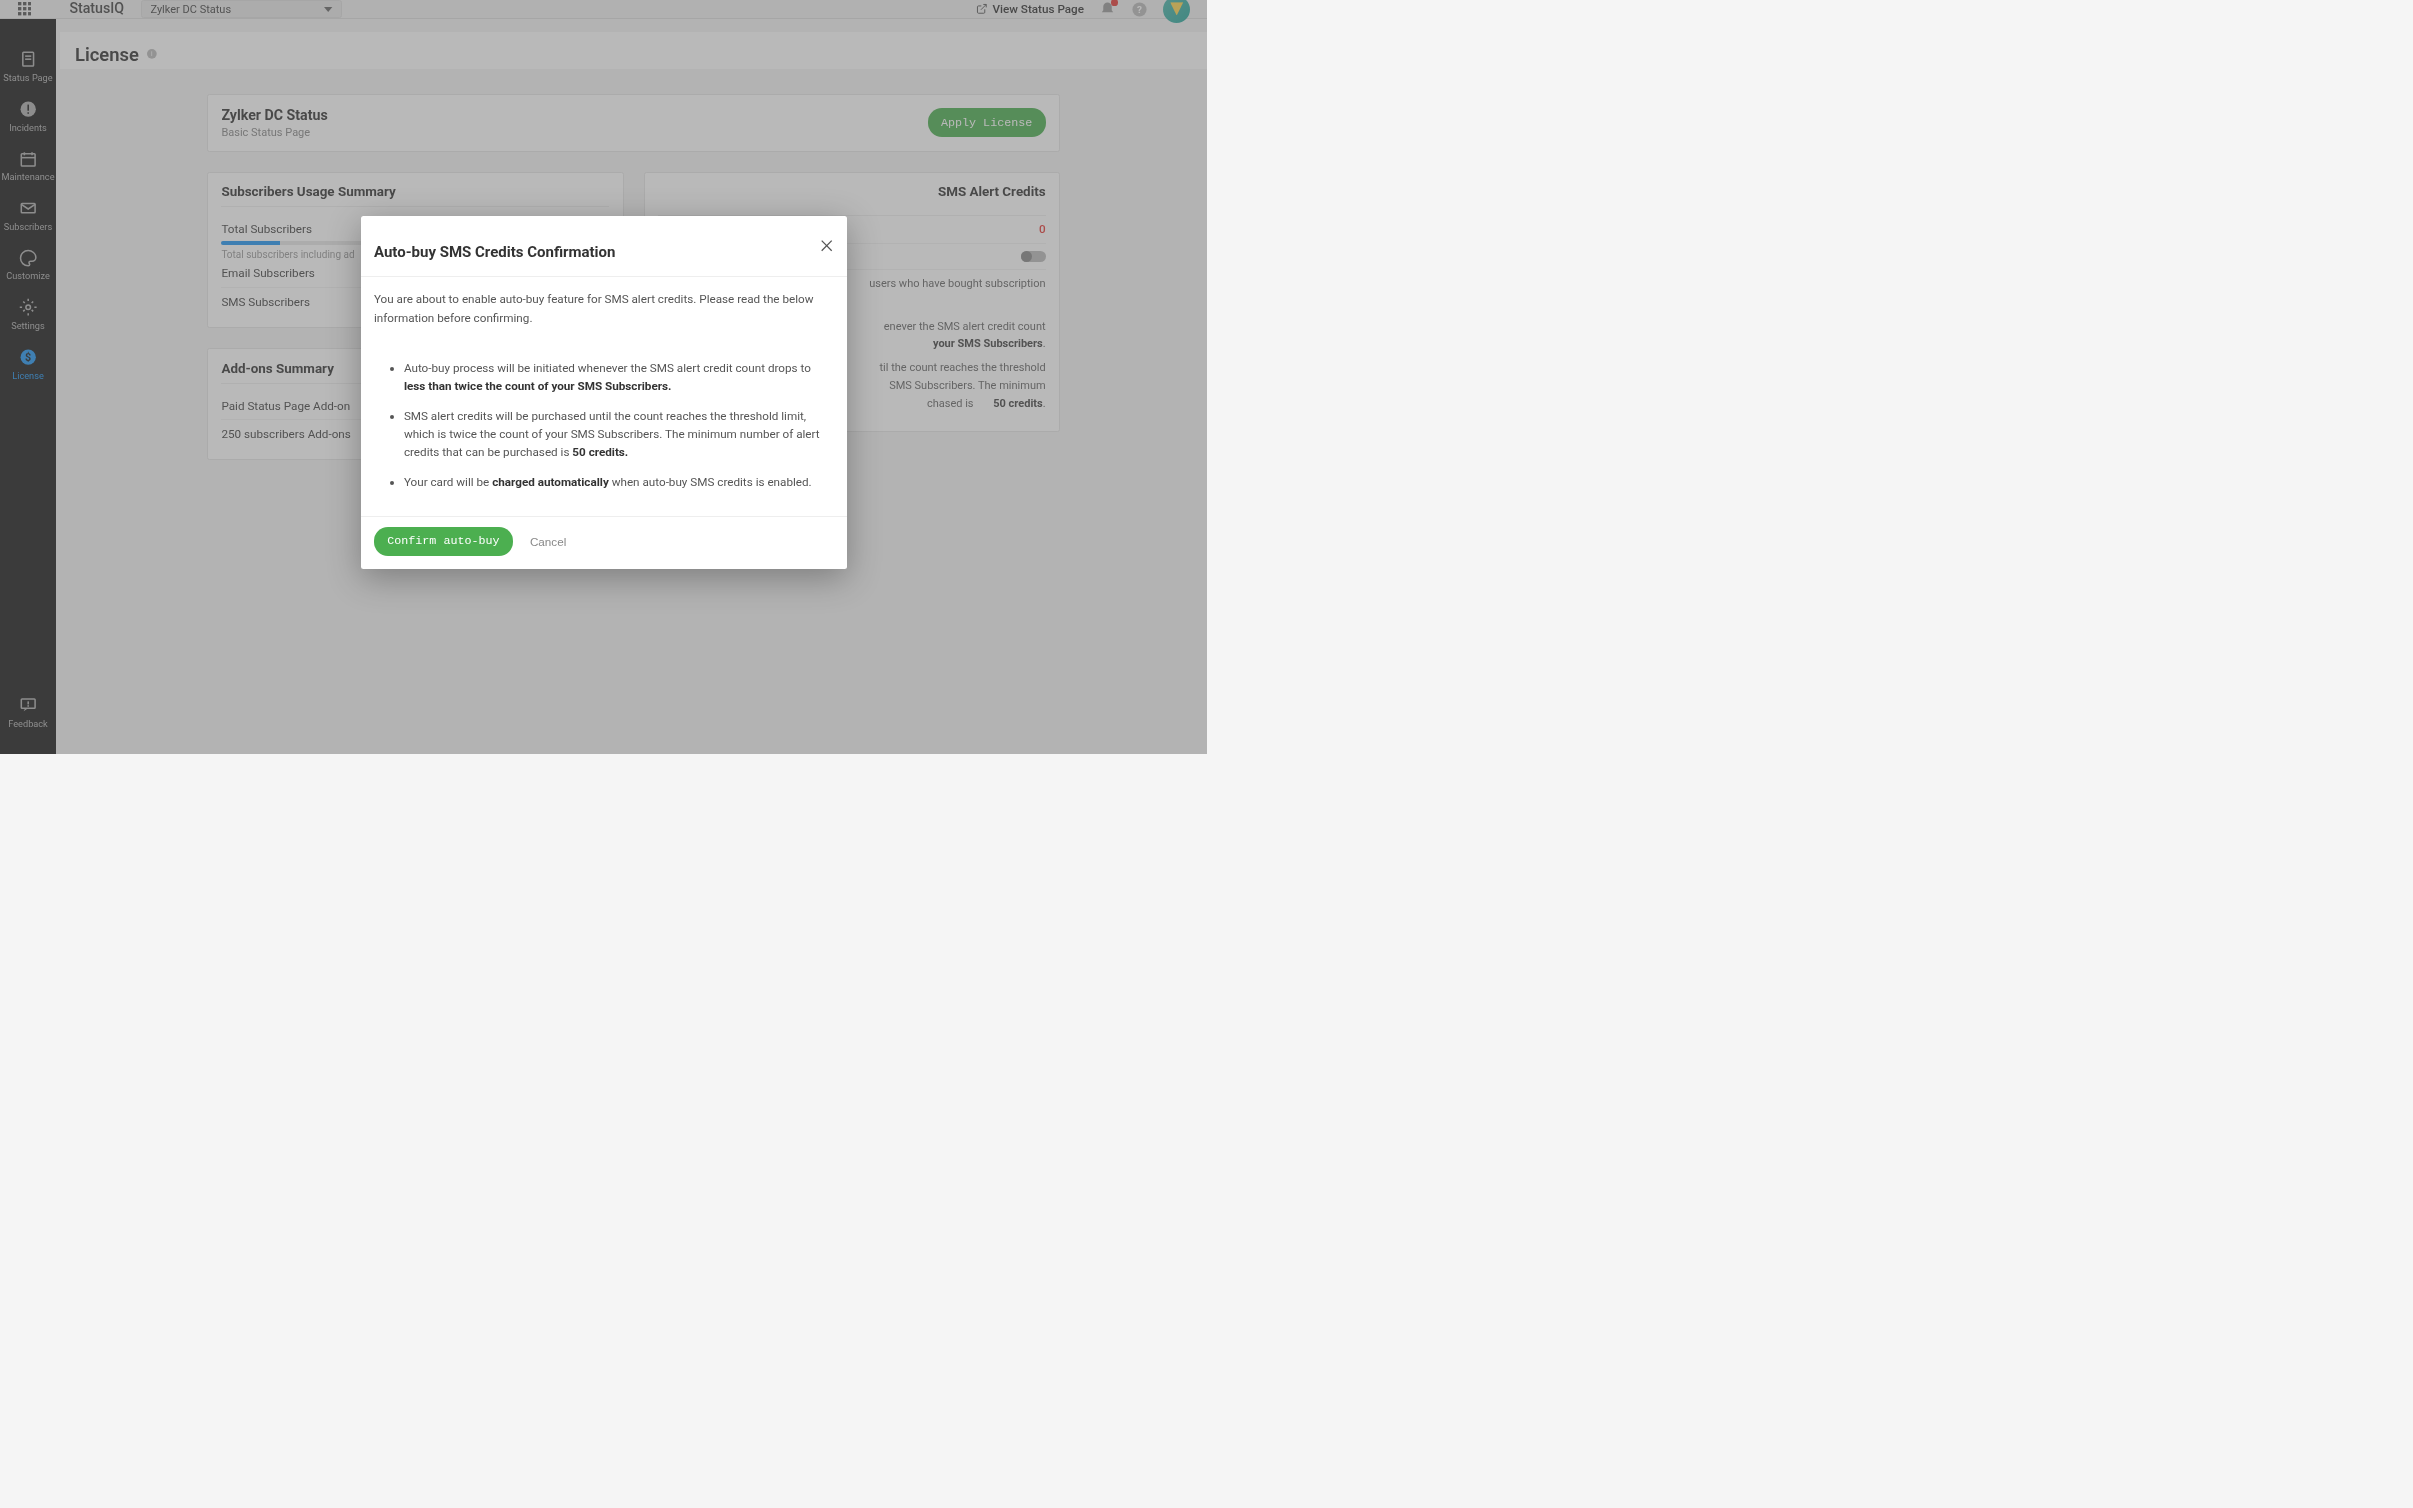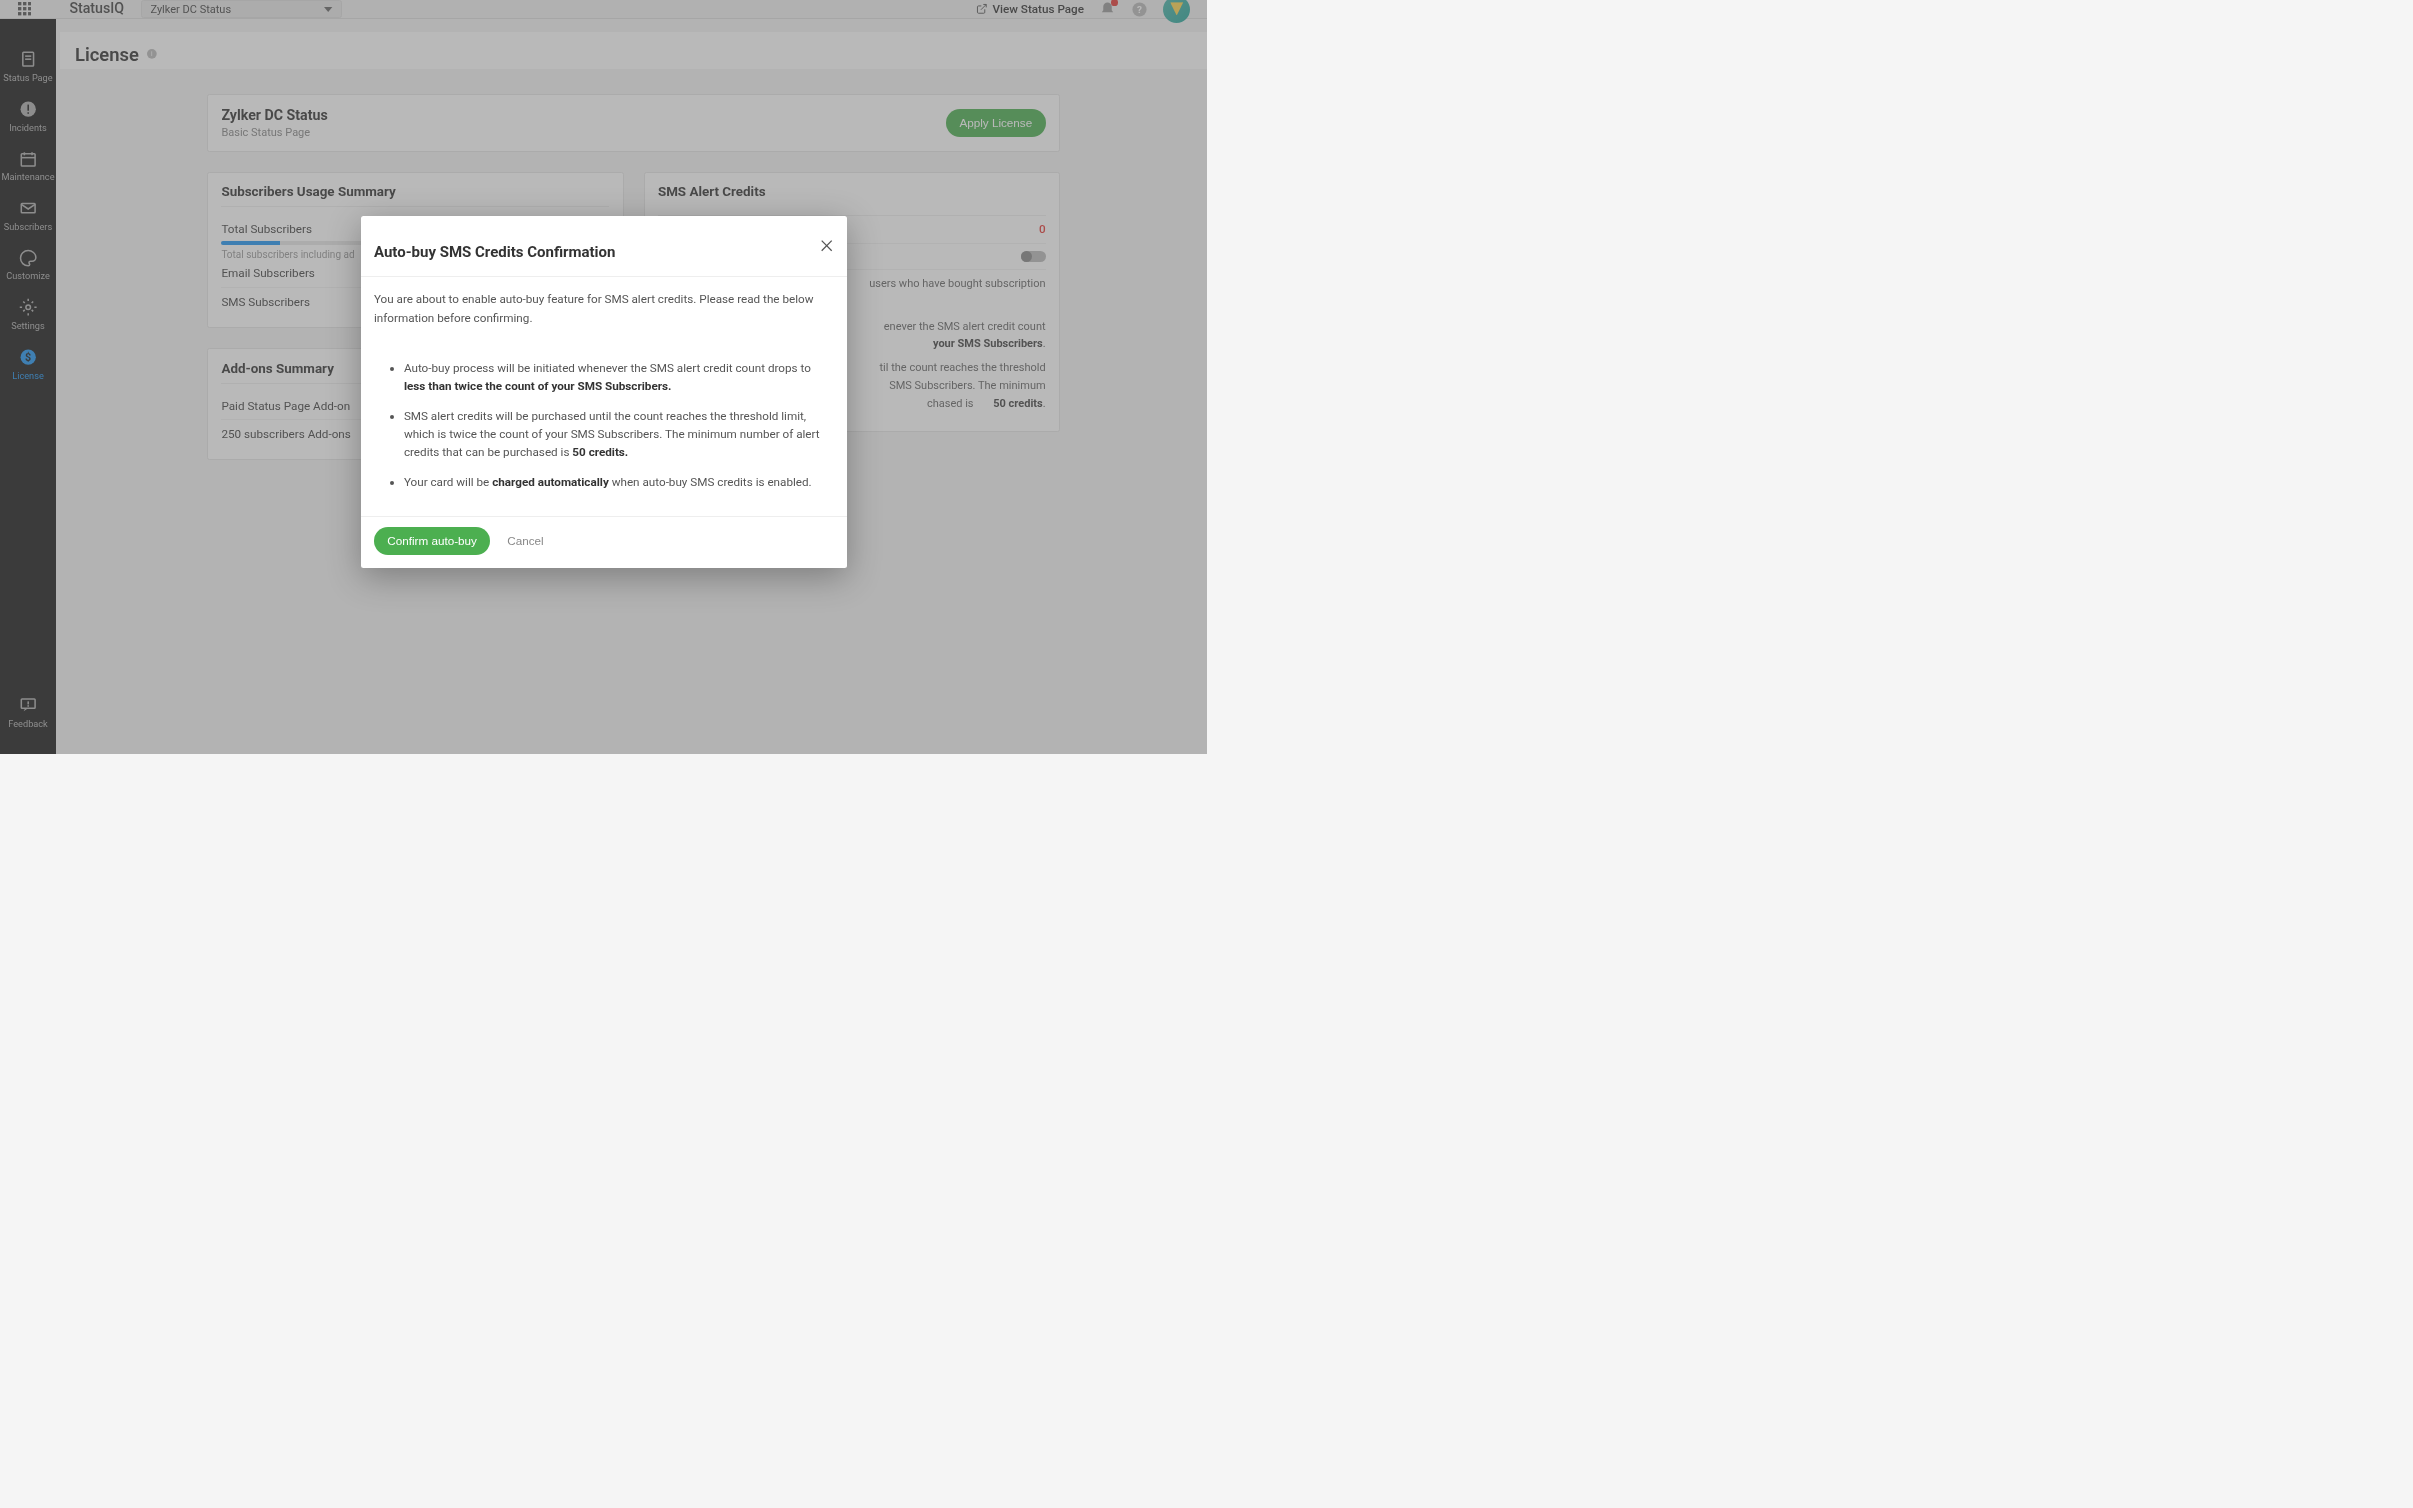--- a/index.html
+++ b/index.html
@@ -80,21 +80,21 @@
   background:#f5f5f5;
   padding:25px 147px;
 }
 .card {
   background:#fff; border:0.8px solid #e5e5e5; border-radius:2.5px;
   padding:11.7px 13.4px;
 }
 .header-card { display:flex; align-items:center; justify-content:space-between; margin-bottom:20px; }
 .header-card h2 { font-size:14.2px; font-weight:700; color:#333; }
 .header-card .sub { font-size:11px; color:#888; margin-top:3.4px; }
-.btn-green { background:#4caf50; color:#fff; border:none; padding:7.5px 13.4px; border-radius:14px; font-size:11.7px; cursor:pointer; }
+.btn-green { background:#4caf50; color:#fff; border:none; padding:7.5px 13.4px; border-radius:14px; font-size:11.7px; cursor:pointer;font-family:Liberation Mono, monospace; }
 
 .grid { display:flex; gap:20px; }
 .col { flex:1; display:flex; flex-direction:column; gap:20px; }
 .section-title { font-size:13.4px; font-weight:700; color:#333; padding-bottom:6.7px; border-bottom:0.8px solid #eee; margin-bottom:8.4px; }
 .row { display:flex; align-items:center; justify-content:space-between; padding:6.7px 0; font-size:11.7px; color:#444; }
 .row:not(:last-child){ border-bottom:0.8px solid #f2f2f2;}
 .progress { height:4.2px; background:#e8e8e8; border-radius:2.5px; margin-top:5px; margin-bottom:3.4px; overflow:hidden; }
 .progress-fill { height:100%; background:#2196f3; width:15%; }
 .muted { font-size:10px; color:#999; }
 .val-red { color:#e53935; font-weight:500; }
@@ -311,21 +311,21 @@
           <span>Paid Status Page Add-on</span>
         </div>
         <div class="row">
           <span>250 subscribers Add-ons</span>
         </div>
       </div>
     </div>
 
     <div class="col">
       <div class="card">
-        <div class="section-title" style="border:none;">SMS Alert Credits</div>
+        <div class="section-title" style="border:none;text-align:right;">SMS Alert Credits</div>
         <div class="row" style="border-top:0.8px solid #eee;">
           <span></span>
           <span class="val-red">0</span>
         </div>
         <div class="row">
           <span></span>
           <div class="toggle">
               <div class="toggle-knob"></div>
             </div>
         </div>

